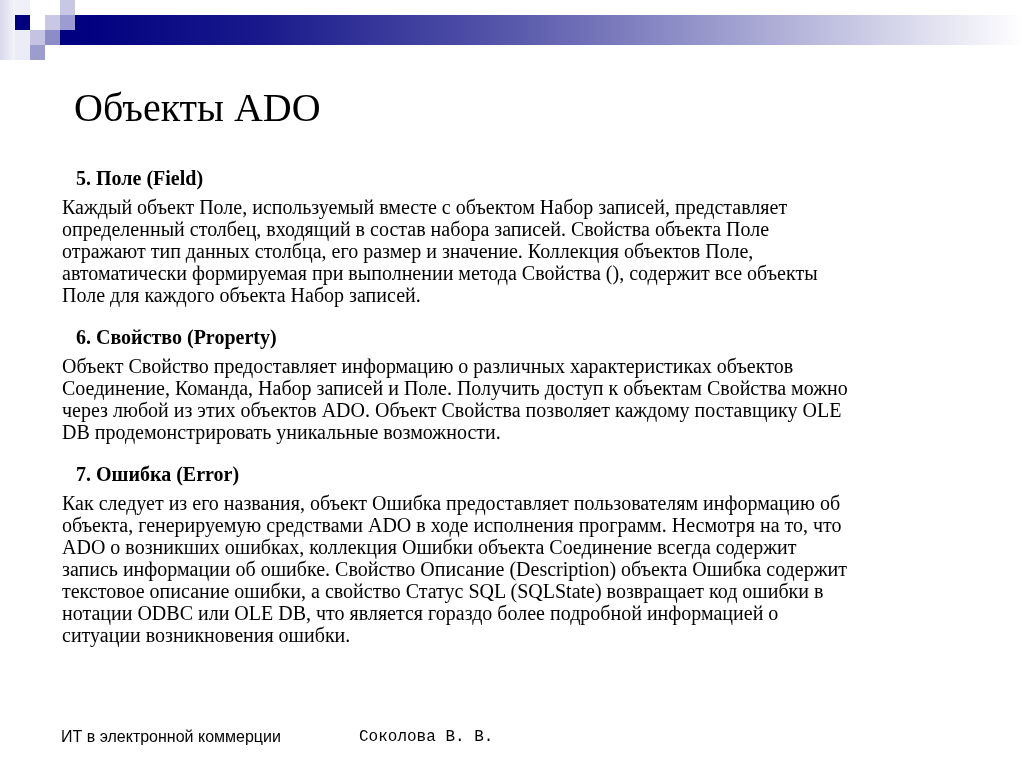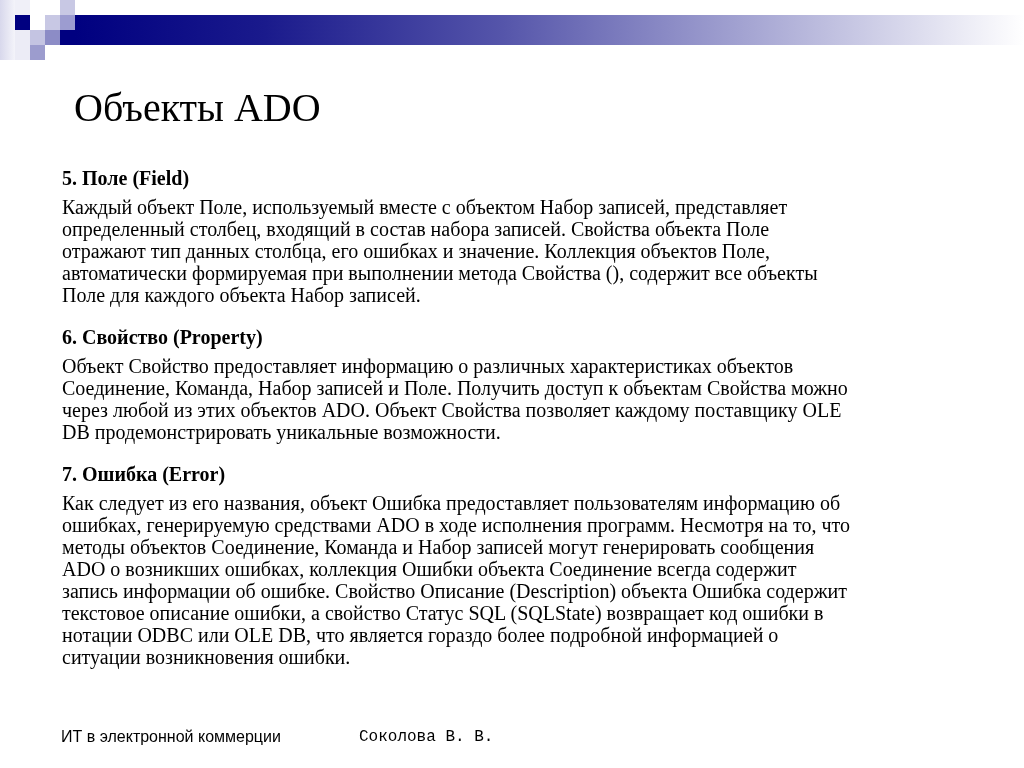--- a/index.html
+++ b/index.html
@@ -17,21 +17,21 @@
     .title {
       position: absolute; left: 62px; top: 70px;
       font-size: 40px; line-height: 52px; font-weight: normal;
       margin: 12px;
     }
     .content {
       position: absolute; left: 62px; top: 166px; width: 900px;
       font-size: 20px; line-height: 22px;
     }
     .section { margin-bottom: 19px; }
-    .section-heading { font-weight: bold; margin-bottom: 6px; line-height: 24px; }
+    .section-heading { font-weight: bold; margin-bottom: 6px; line-height: 24px; margin-left: 14px; }
     .section-body { white-space: normal; }
     .section-body .line { display: block; }
     .footer-left {
       position: absolute; left: 61px; top: 728px;
       font-family: "Liberation Sans", "DejaVu Sans", sans-serif; font-size: 16px;
     }
     .footer-right {
       position: absolute; left: 359px; top: 728px;
       font-family: Liberation Mono, monospace; font-size: 16px;
     }
@@ -55,42 +55,41 @@
 </div>
 
 <h1 class="title">Объекты ADO</h1>
 
 <div class="content">
   <div class="section">
     <div class="section-heading">5. Поле (Field)</div>
     <div class="section-body">
       <span class="line">Каждый объект Поле, используемый вместе с объектом Набор записей, представляет</span>
       <span class="line">определенный столбец, входящий в состав набора записей. Свойства объекта Поле</span>
-      <span class="line">отражают тип данных столбца, его ошибках и значение. Коллекция объектов Поле,</span>
+      <span class="line">отражают тип данных столбца, его размер и значение. Коллекция объектов Поле,</span>
       <span class="line">автоматически формируемая при выполнении метода Свойства (), содержит все объекты</span>
       <span class="line">Поле для каждого объекта Набор записей.</span>
     </div>
   </div>
 
   <div class="section">
     <div class="section-heading">6. Свойство (Property)</div>
     <div class="section-body">
       <span class="line">Объект Свойство предоставляет информацию о различных характеристиках объектов</span>
       <span class="line">Соединение, Команда, Набор записей и Поле. Получить доступ к объектам Свойства можно</span>
       <span class="line">через любой из этих объектов ADO. Объект Свойства позволяет каждому поставщику OLE</span>
       <span class="line">DB продемонстрировать уникальные возможности.</span>
     </div>
   </div>
 
   <div class="section">
     <div class="section-heading">7. Ошибка (Error)</div>
     <div class="section-body">
       <span class="line">Как следует из его названия, объект Ошибка предоставляет пользователям информацию об</span>
-      <span class="line">ошибках, генерируемую средствами ADO в ходе исполнения программ. Несмотря на то, что</span>
-      <span class="line">методы объектов Соединение, Команда и Набор записей могут генерировать сообщения</span>
+      <span class="line">объекта, генерируемую средствами ADO в ходе исполнения программ. Несмотря на то, что</span>
       <span class="line">ADO о возникших ошибках, коллекция Ошибки объекта Соединение всегда содержит</span>
       <span class="line">запись информации об ошибке. Свойство Описание (Description) объекта Ошибка содержит</span>
       <span class="line">текстовое описание ошибки, а свойство Статус SQL (SQLState) возвращает код ошибки в</span>
       <span class="line">нотации ODBC или OLE DB, что является гораздо более подробной информацией о</span>
       <span class="line">ситуации возникновения ошибки.</span>
     </div>
   </div>
 </div>
 
 <div class="footer-left">ИТ в электронной коммерции</div>

